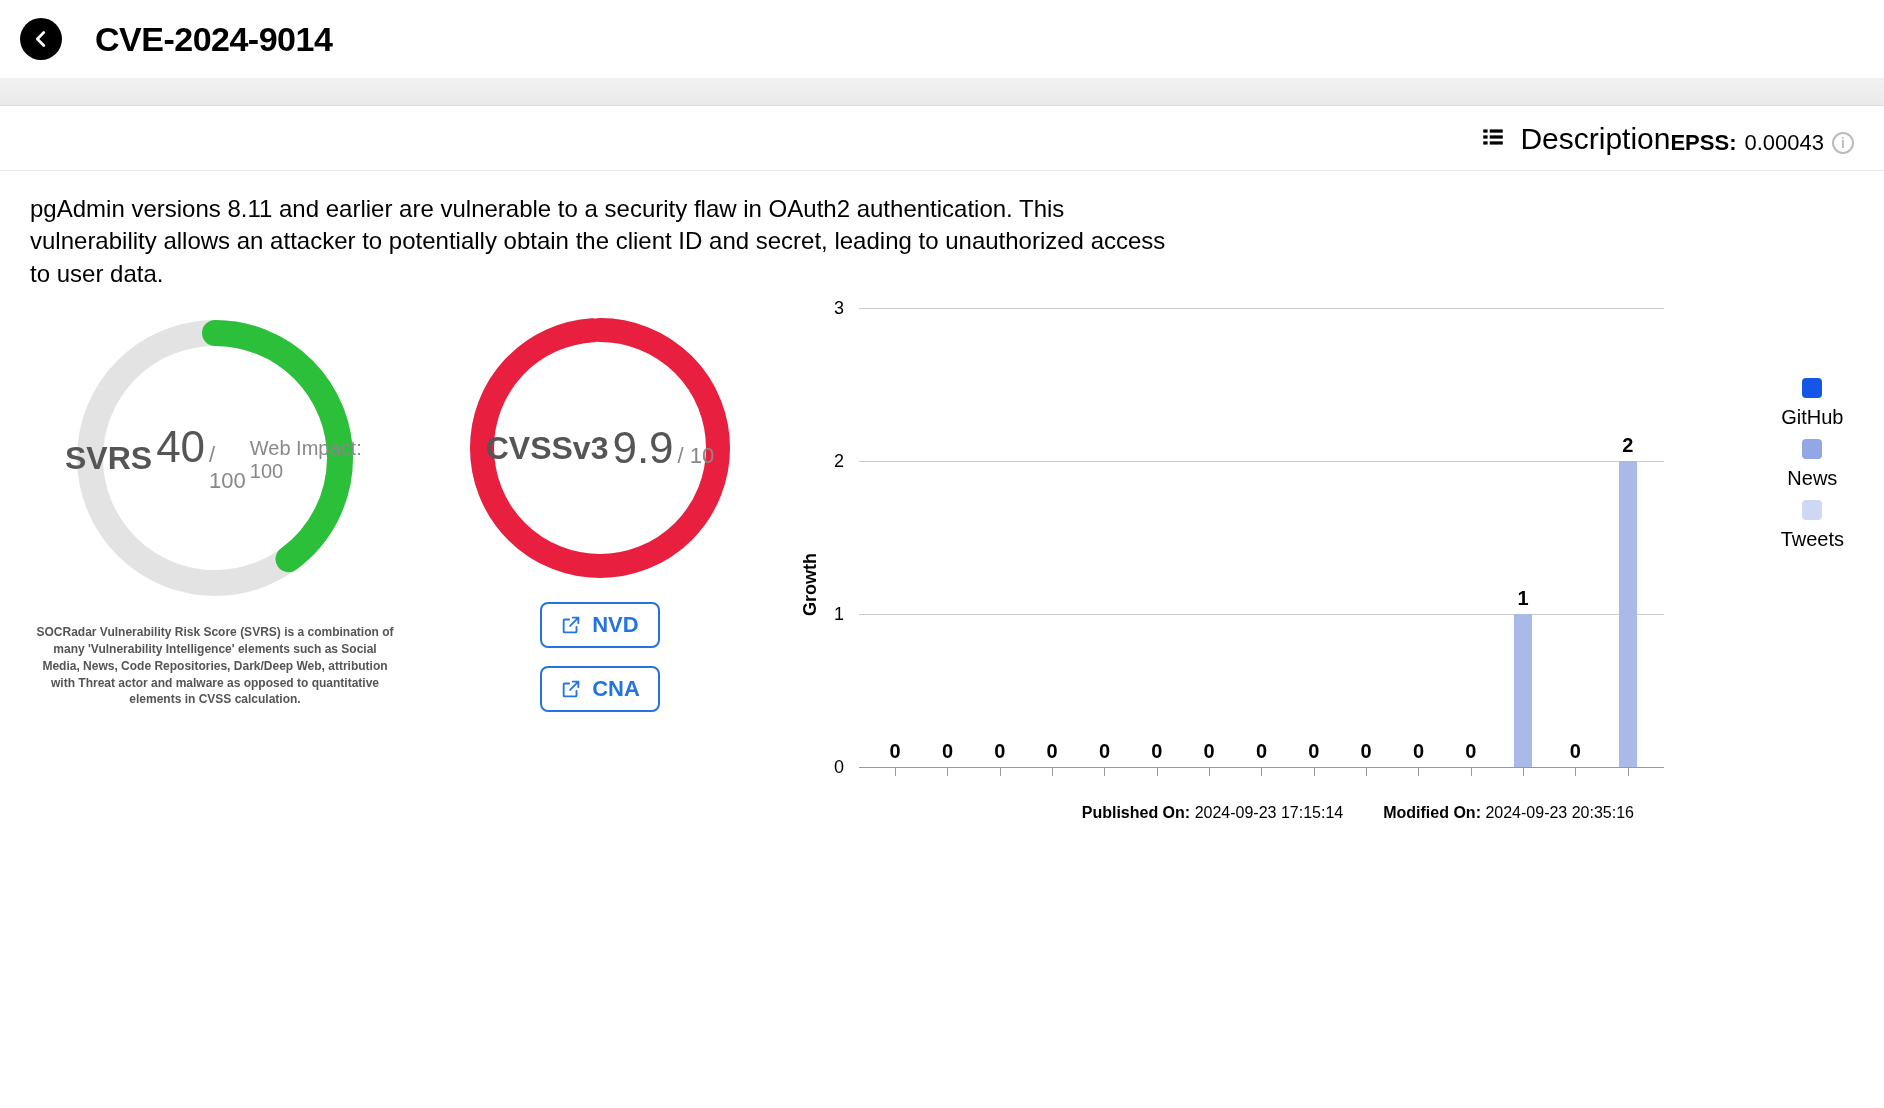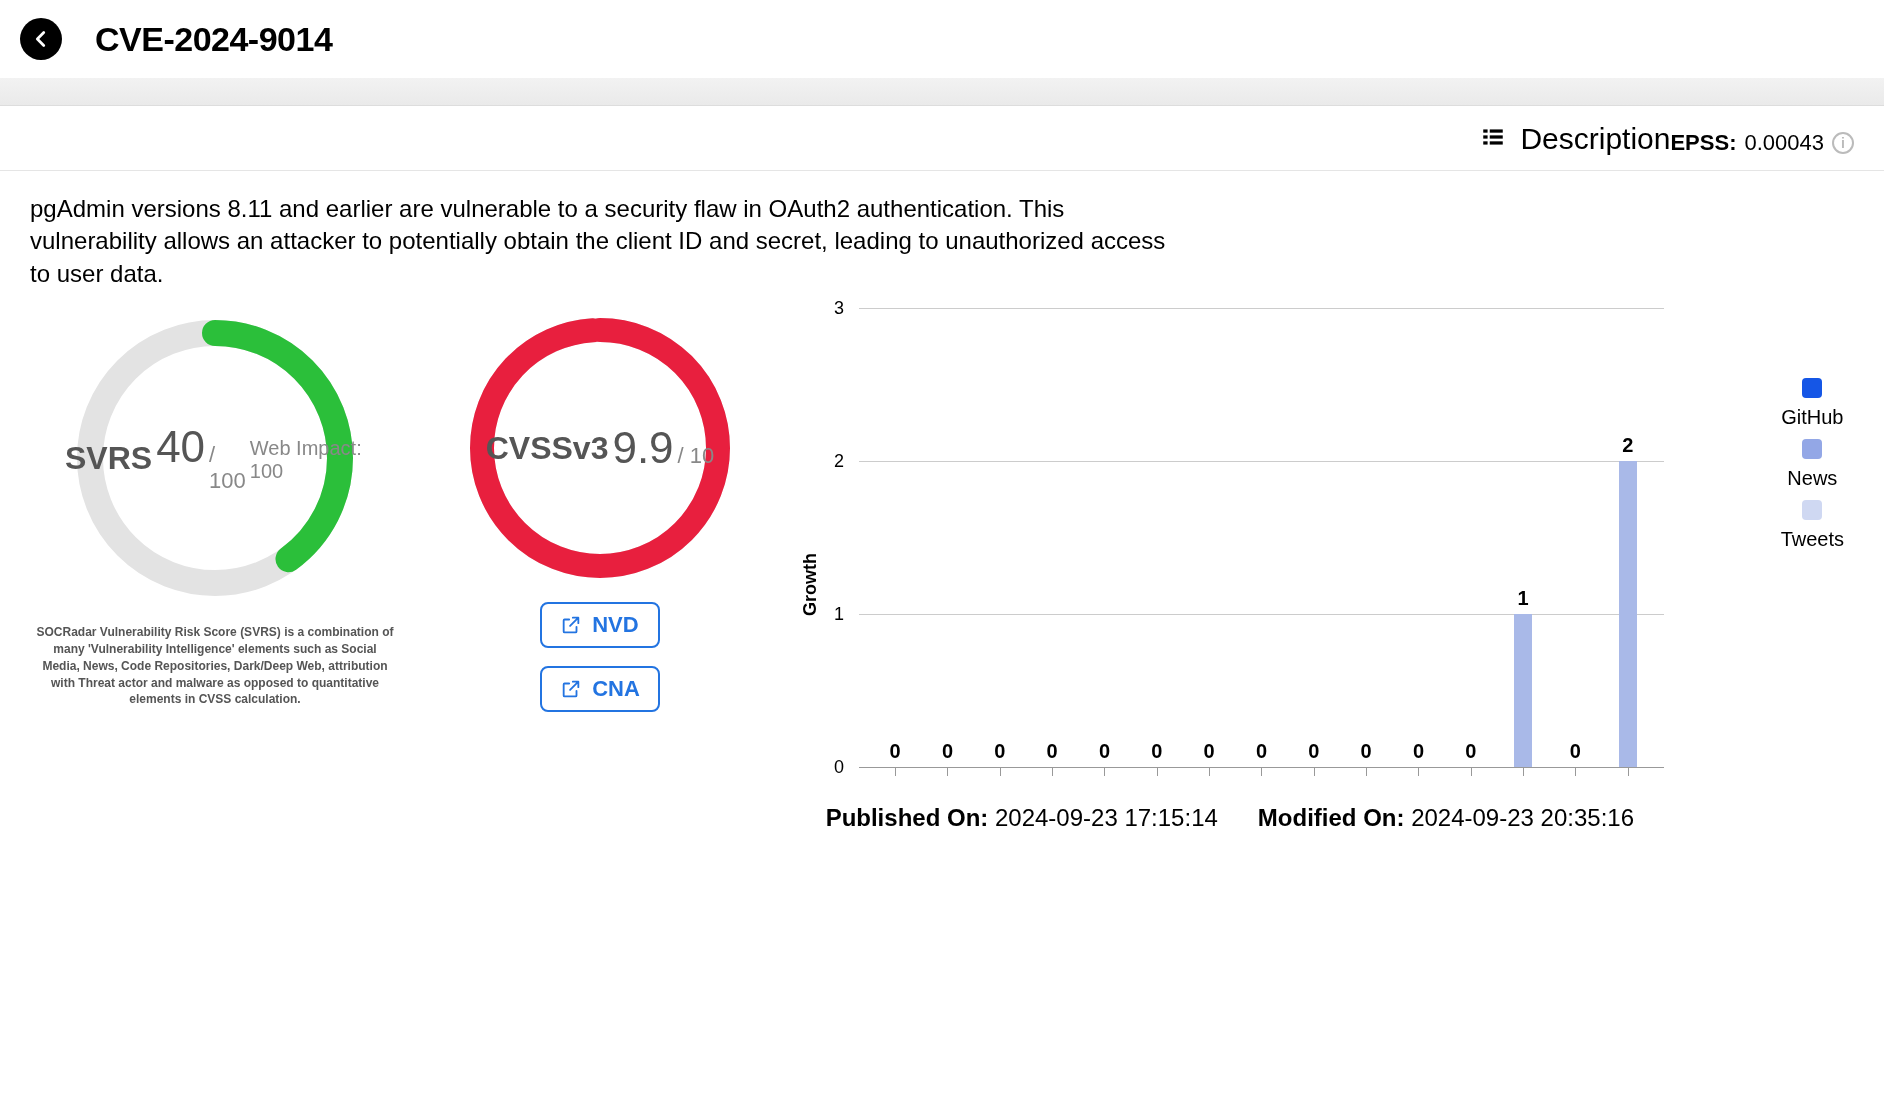--- a/index.html
+++ b/index.html
@@ -274,21 +274,21 @@
     .legend-swatch {
       width: 20px;
       height: 20px;
       border-radius: 4px;
     }
     .dates-row {
       display: flex;
       justify-content: flex-end;
       gap: 40px;
       padding: 24px 40px 20px 0;
-      font-size: 24px;
+      font-size: 16px;
     }
     .dates-row .lbl { font-weight: 700; }
     .chart-outer {
       flex: 1;
       position: relative;
       padding-right: 180px;
     }
   </style>
 </head>
 <body>

